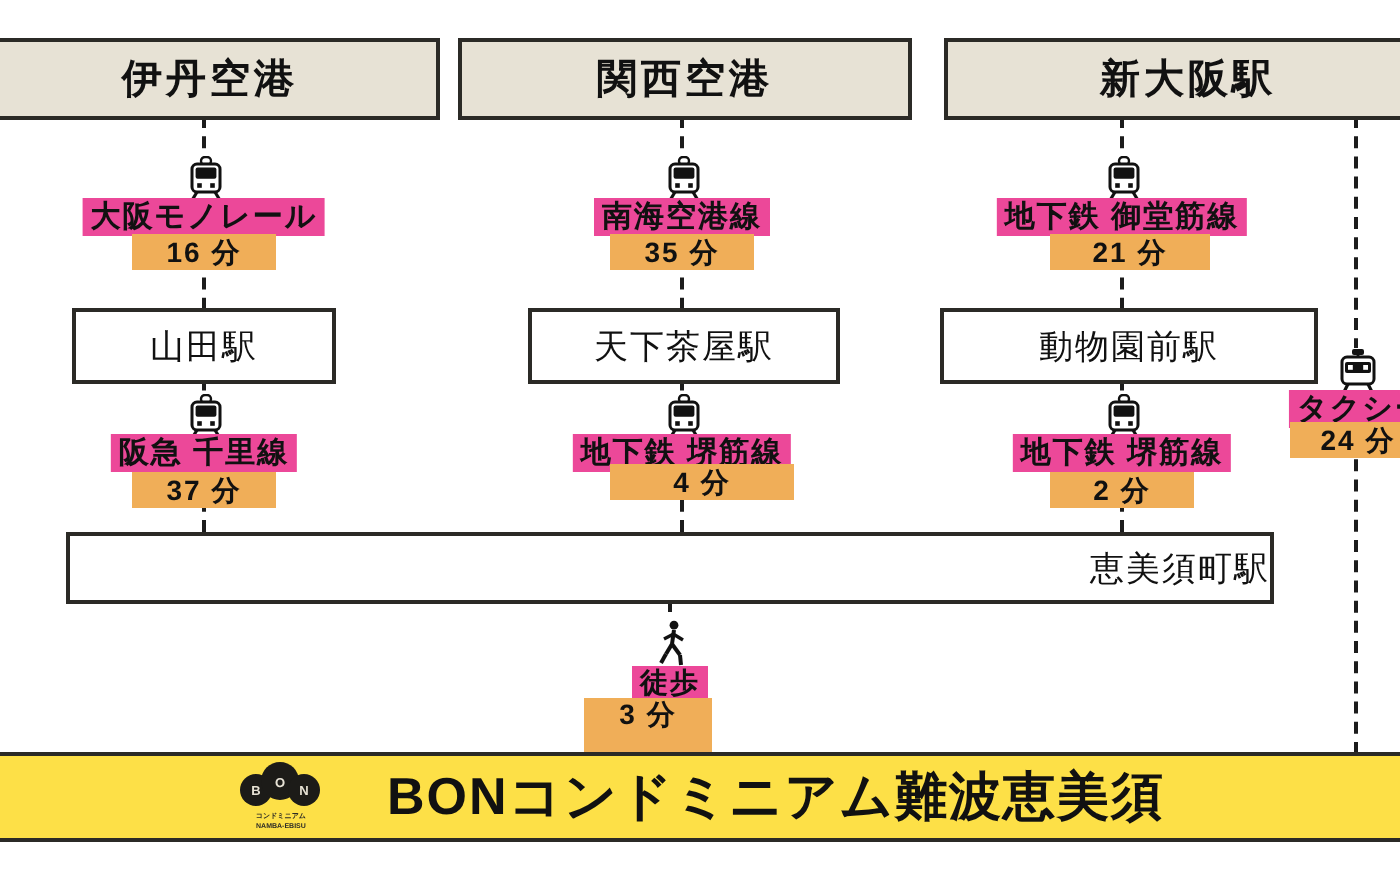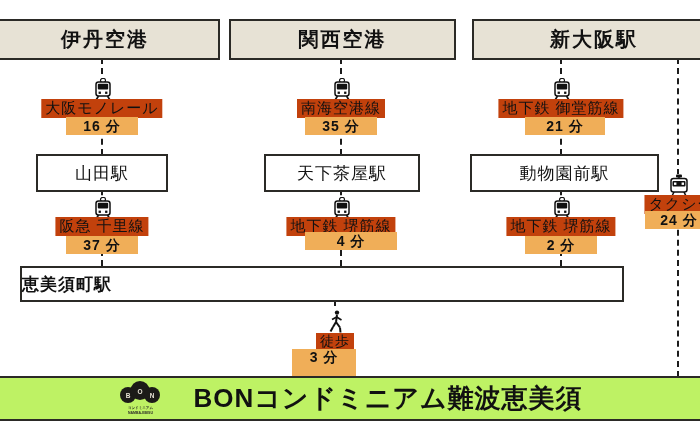--- a/index.html
+++ b/index.html
@@ -12,35 +12,35 @@
     position:absolute;top:19px;height:37px;background:#e7e2d5;border:2px solid #2b2a26;
     display:flex;align-items:center;justify-content:center;
     font-size:20px;font-weight:bold;letter-spacing:2px;
   }
   .station{
     position:absolute;top:154px;height:34px;background:#ffffff;border:2px solid #2b2a26;
     display:flex;align-items:center;justify-content:center;
     font-size:17px;font-weight:normal;letter-spacing:1px;
   }
   .hub{
-    position:absolute;left:20px;top:266px;width:600px;height:32px;background:#ffffff;
-    border:2px solid #2b2a26;display:flex;align-items:center;justify-content:flex-start;
-    font-size:17px;font-weight:bold;letter-spacing:1px;
+    position:absolute;left:33px;top:266px;width:600px;height:32px;background:#ffffff;
+    border:2px solid #2b2a26;display:flex;align-items:center;justify-content:flex-end;
+    font-size:17px;font-weight:normal;letter-spacing:1px;
   }
   .icon{position:absolute;background:#ffffff;padding:0 2px;line-height:0;}
   .linelabel{
-    position:absolute;transform:translateX(-50%);background:#c2410c;
-    font-size:15px;font-weight:normal;white-space:nowrap;padding:0 4px;letter-spacing:1px;
+    position:absolute;transform:translateX(-50%);background:#ec4899;
+    font-size:15px;font-weight:bold;white-space:nowrap;padding:0 4px;letter-spacing:1px;
   }
   .duration{
     position:absolute;background:#f0ae58;height:18px;line-height:18px;
     font-size:14px;font-weight:bold;text-align:center;letter-spacing:1px;
   }
   .bar{
-    position:absolute;left:0;top:376px;width:700px;height:41px;background:#bef264;
+    position:absolute;left:0;top:376px;width:700px;height:41px;background:#fde047;
     border-top:2px solid #2b2a26;border-bottom:2px solid #2b2a26;
     display:flex;align-items:center;justify-content:center;gap:30px;
   }
   .bar-title{font-size:26px;font-weight:bold;letter-spacing:1px;white-space:nowrap;}
   .logo{display:flex;flex-direction:column;align-items:center;line-height:1;}
   .logo-sub{font-size:3.5px;color:#2b2a26;text-align:center;line-height:1.3;font-weight:bold;white-space:nowrap;}
   svg{display:block;}
 </style>
 </head>
 <body>

